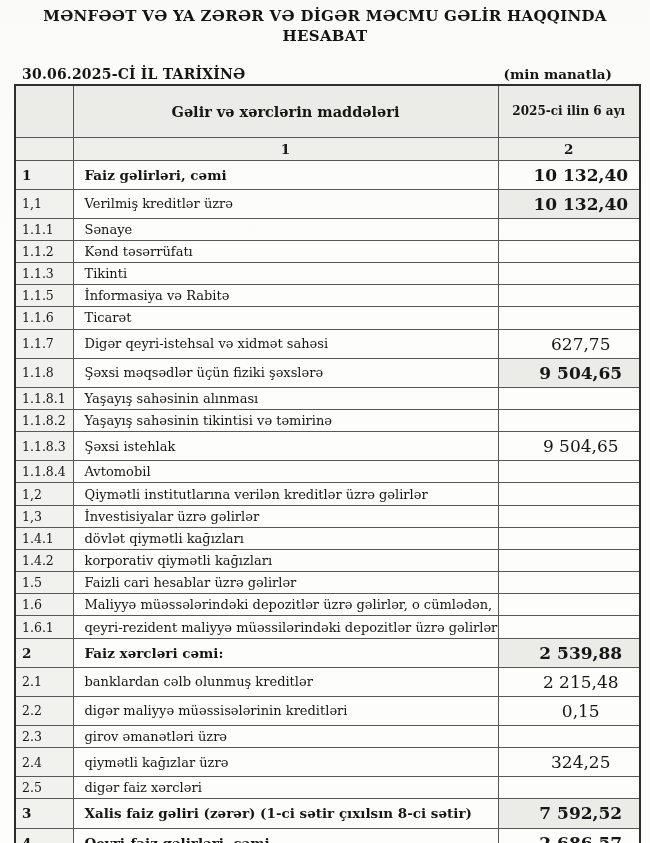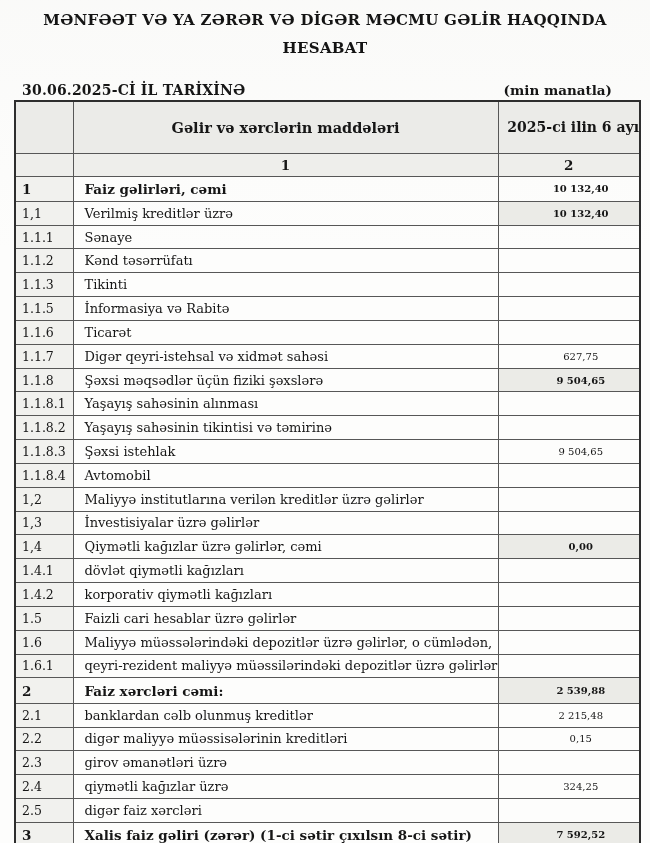--- a/index.html
+++ b/index.html
@@ -17,21 +17,21 @@
       #fdfdfc;
     overflow: hidden;
   }
   .doc-title {
     padding-top: 6px;
     text-align: center;
     font-size: 15px;
     font-weight: 700;
     letter-spacing: 0.3px;
     color: #141414;
-    line-height: 28px;
+    line-height: 20px;
   }
   .sub-row {
     display: flex;
     justify-content: space-between;
     align-items: flex-end;
     margin: 17px 38px 0 22px;
     height: 19px;
     text-align: center;
   }
   .date-line {
@@ -61,21 +61,21 @@
   col.c3 { width: 142px; }
 
   tr.head-row { height: 52px; padding-left: 41px; }
   tr.head-row th {
     background: #ebebe8;
     font-size: 14.5px;
     font-weight: 700;
     text-align: center;
     vertical-align: middle;
   }
-  tr.head-row th.h-val { font-size: 14px; text-align: right; }
+  tr.head-row th.h-val { font-size: 12px; }
 
   tr.colnum-row { height: 23px; }
   tr.colnum-row th {
     background: #eeeeeb;
     font-size: 13.5px;
     font-weight: 700;
     text-align: center;
     vertical-align: middle;
   }
 
@@ -86,21 +86,21 @@
     vertical-align: middle;
   }
   td.c-label {
     padding-left: 11px;
     padding-right: 4px;
     font-size: 13px;
     vertical-align: middle;
   }
   td.c-val {
     text-align: center;
-    font-size: 10px;
+    font-size: 17px;
     vertical-align: middle;
     padding-left: 24px;
   }
   tr.bold-row td.c-num,
   tr.bold-row td.c-label { font-weight: 700; font-size: 13.5px; }
   td.c-val.vbold { font-weight: 700; }
   td.c-val.shaded { background: #ebebe7; }
 </style>
 </head>
 <body>
@@ -193,32 +193,27 @@
           <td class="c-label">Şəxsi istehlak</td>
           <td class="c-val">9 504,65</td>
         </tr>
         <tr>
           <td class="c-num">1.1.8.4</td>
           <td class="c-label">Avtomobil</td>
           <td class="c-val"></td>
         </tr>
         <tr>
           <td class="c-num">1,2</td>
-          <td class="c-label">Maliyyə institutlarına verilən kreditlər üzrə gəlirlər</td>
+          <td class="c-label">Qiymətli institutlarına verilən kreditlər üzrə gəlirlər</td>
           <td class="c-val"></td>
         </tr>
         <tr>
           <td class="c-num">1,3</td>
           <td class="c-label">İnvestisiyalar üzrə gəlirlər</td>
           <td class="c-val"></td>
-        </tr>
-        <tr>
-          <td class="c-num">1,4</td>
-          <td class="c-label">Qiymətli kağızlar üzrə gəlirlər, cəmi</td>
-          <td class="c-val vbold shaded">0,00</td>
         </tr>
         <tr>
           <td class="c-num">1.4.1</td>
           <td class="c-label">dövlət qiymətli kağızları</td>
           <td class="c-val"></td>
         </tr>
         <tr>
           <td class="c-num">1.4.2</td>
           <td class="c-label">korporativ qiymətli kağızları</td>
           <td class="c-val"></td>

